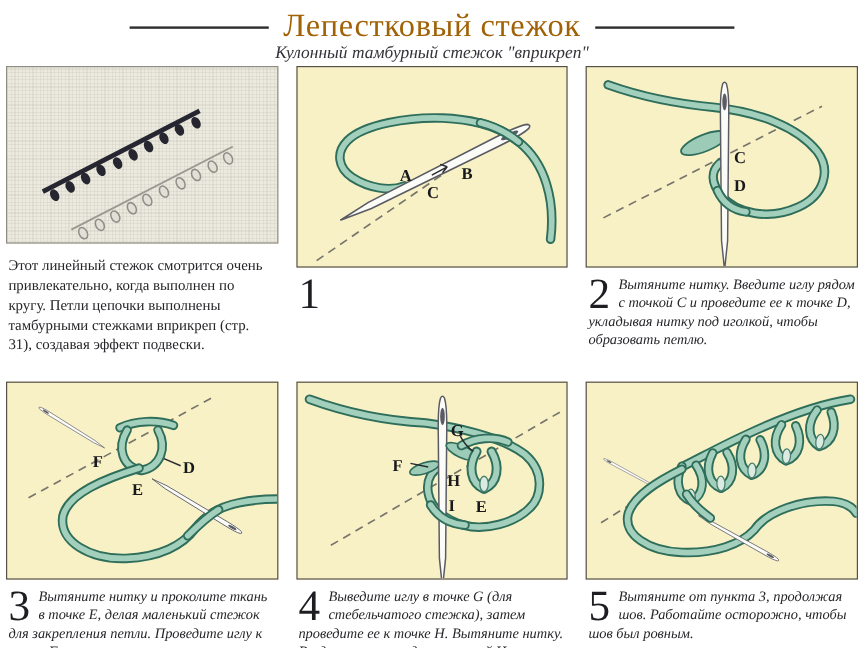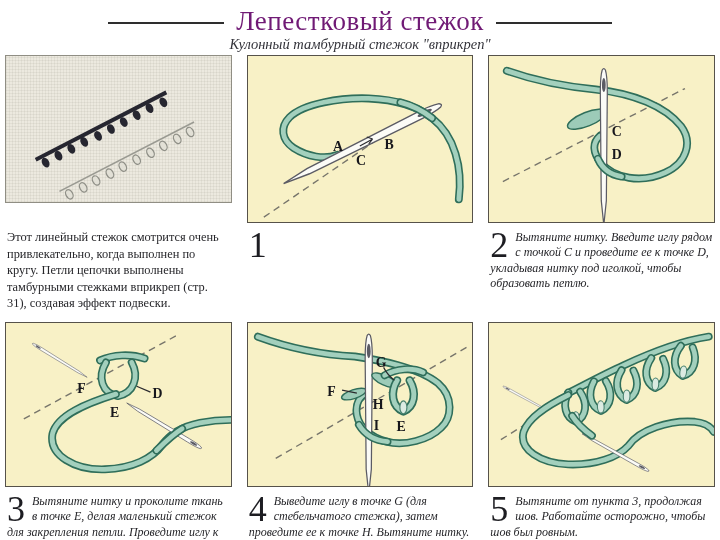--- a/index.html
+++ b/index.html
@@ -2,37 +2,37 @@
 <html><head>
 <meta charset="utf-8">
 <style>
   html,body{margin:0;padding:0;background:#cfcfcf;}
   .page{position:relative;width:720px;height:540px;background:#ffffff;margin:0 auto;
         font-family:"Liberation Serif",serif;color:#26262a;overflow:hidden;box-sizing:border-box;}
   
   .hdr{padding-top:7px;text-align:center;}
   .title-row{display:flex;align-items:center;justify-content:center;gap:12px;}
   .rule{width:116px;border-top:2px solid #2e2e2e;margin-top:3px;}
-  h1.title{margin:0;font-size:27px;font-weight:400;letter-spacing:.5px;color:#701a75;line-height:1.05;}
+  h1.title{margin:0;font-size:27px;font-weight:400;letter-spacing:.5px;color:#a16207;line-height:1.05;}
   .subtitle{font-style:italic;font-size:14.5px;color:#33333a;margin-top:1px;}
   
   .grid{position:absolute;top:55px;left:5px;right:5px;display:grid;
         grid-template-columns:repeat(3,1fr);column-gap:15px;}
   .cell{display:flex;flex-direction:column;min-height:253px;}
   .figure{border:1px solid #56524a;background:#f8f1c6;overflow:hidden;}
   .figure svg{display:block;width:100%;height:100%;}
   .photo{border:1px solid #908e84;background-color:#ece9df;
      background-image:repeating-linear-gradient(0deg,rgba(90,88,70,.07) 0 1px,transparent 1px 3px),
                       repeating-linear-gradient(90deg,rgba(90,88,70,.07) 0 1px,transparent 1px 3px);}
   .h-photo{height:146px;}
   .h-tall{height:166px;}
   .h-row2{height:163px;margin-top:0;}
   .row2{min-height:0;margin-top:10px;}
   
-  .intro{margin:26px 2px 0 2px;font-size:12.4px;line-height:1.34;}
+  .intro{margin:10px 2px 0 2px;font-size:12.4px;line-height:1.34;}
   .step{margin:7px 2px 0 2px;font-style:italic;font-size:12px;line-height:1.28;}
   .num{float:left;font-style:normal;font-size:36px;line-height:27px;padding:2px 7px 0 0;color:#1d1d22;}
   
   .t-dark{fill:none;stroke:#2f6e5a;stroke-width:8;stroke-linecap:round;stroke-linejoin:round;}
   .t-lite{fill:none;stroke:#a3d0bd;stroke-width:4.8;stroke-linecap:round;stroke-linejoin:round;}
   .dash{fill:none;stroke:#77756b;stroke-width:1.4;stroke-dasharray:7 5;}
   .lbl{font-family:"Liberation Serif",serif;font-weight:bold;font-size:14px;fill:#17171c;}
   .ptr{stroke:#2a2a2e;stroke-width:1.2;fill:none;}
 </style>
 </head>

